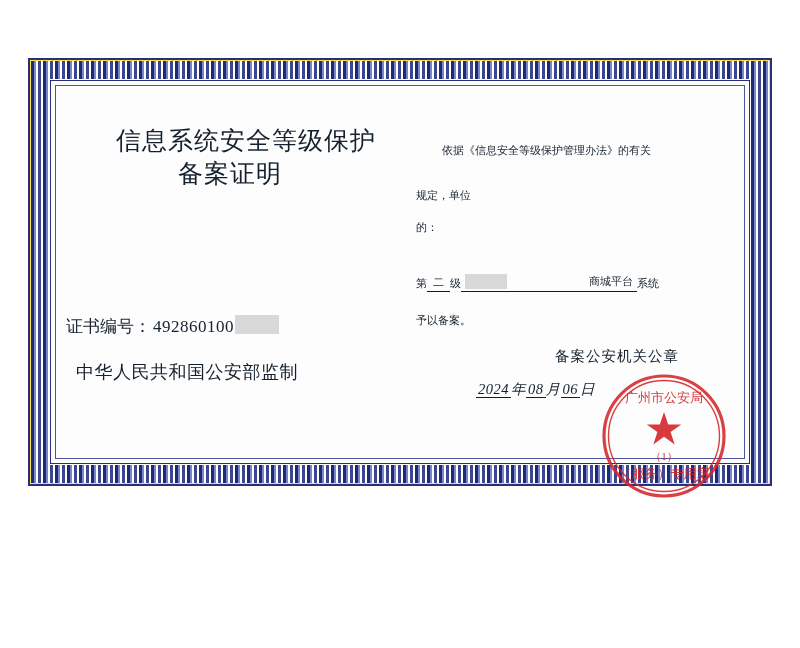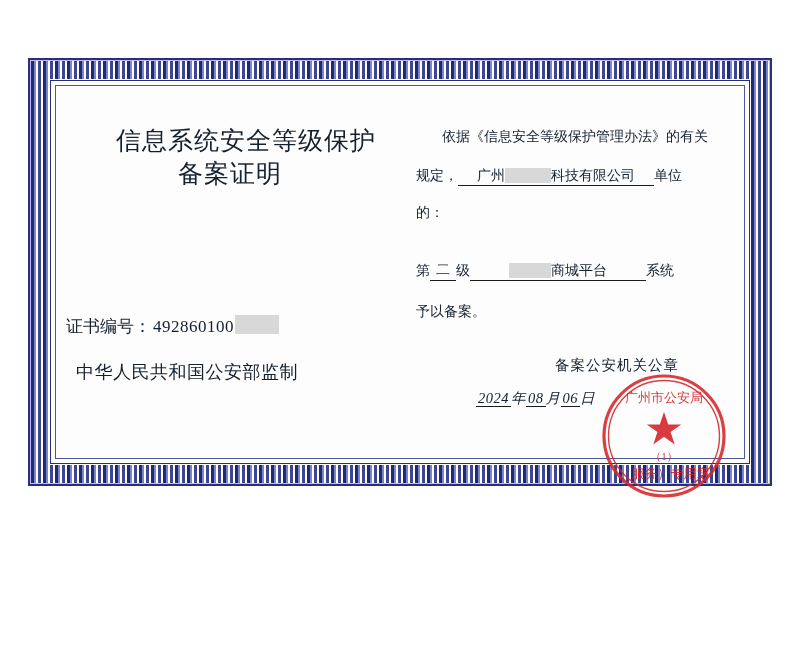--- a/index.html
+++ b/index.html
@@ -16,21 +16,21 @@
     overflow: hidden;
   }
 
   
   .certificate {
     position: absolute;
     left: 28px;
     top: 58px;
     width: 744px;
     height: 428px;
-    background: #c4b5fd;
+    background: #fde047;
     box-sizing: border-box;
   }
 
   
   .border-outer {
     position: absolute;
     inset: 0;
     border: 2px solid #2b2f77;
     box-sizing: border-box;
   }
@@ -144,33 +144,33 @@
     top: 272px;
     font-size: 18px;
     letter-spacing: 0.5px;
     white-space: nowrap;
   }
 
   
   .right-col {
     position: absolute;
     left: 358px;
-    top: 38px;
+    top: 54px;
     width: 310px;
-    font-size: 14px;
+    font-size: 11px;
     line-height: 1.5;
   }
   .para1 {
     text-indent: 26px;
     white-space: nowrap;
   }
   .row-company {
     display: flex;
     align-items: flex-end;
-    margin-top: 18px;
+    margin-top: 28px;
     white-space: nowrap;
   }
   .underline-field {
     border-bottom: 1px solid #1a1a1a;
     display: inline-flex;
     align-items: center;
     justify-content: center;
     height: 20px;
     padding: 0 4px;
     box-sizing: border-box;
@@ -186,34 +186,34 @@
   .row-system {
     display: flex;
     align-items: flex-end;
     margin-top: 36px;
     white-space: nowrap;
   }
   .level-underline {
     border-bottom: 1px solid #1a1a1a;
     padding: 0 6px;
   }
-  .system-field { width: 176px; }
+  .system-field { width: 176px; justify-content: space-between; }
   .redact-system {
     width: 42px;
     height: 15px;
   }
   .row-final {
     margin-top: 20px;
   }
 
   
   .seal-block {
     position: absolute;
     left: 398px;
-    top: 268px;
+    top: 259px;
     width: 260px;
     font-size: 14.5px;
   }
   .seal-label {
     text-align: center;
     letter-spacing: 1px;
     padding-left: 62px;
   }
   .seal-date {
     margin-top: 14px;
@@ -265,25 +265,20 @@
       <span class="redact redact-cert"></span>
     </div>
 
     <div class="issuer-row">中华人民共和国公安部监制</div>
 
     <div class="right-col">
       <div class="para1">依据《信息安全等级保护管理办法》的有关</div>
 
       <div class="row-company">
         <span>规定，</span>
-        <span class="underline-field company-field">
-          <span>广州</span>
-          <span class="redact redact-company"></span>
-          <span>科技有限公司</span>
-        </span>
         <span>单位</span>
       </div>
 
       <div class="row-de">的：</div>
 
       <div class="row-system">
         <span>第</span>
         <span class="level-underline">二</span>
         <span>级</span>
         <span class="underline-field system-field">

